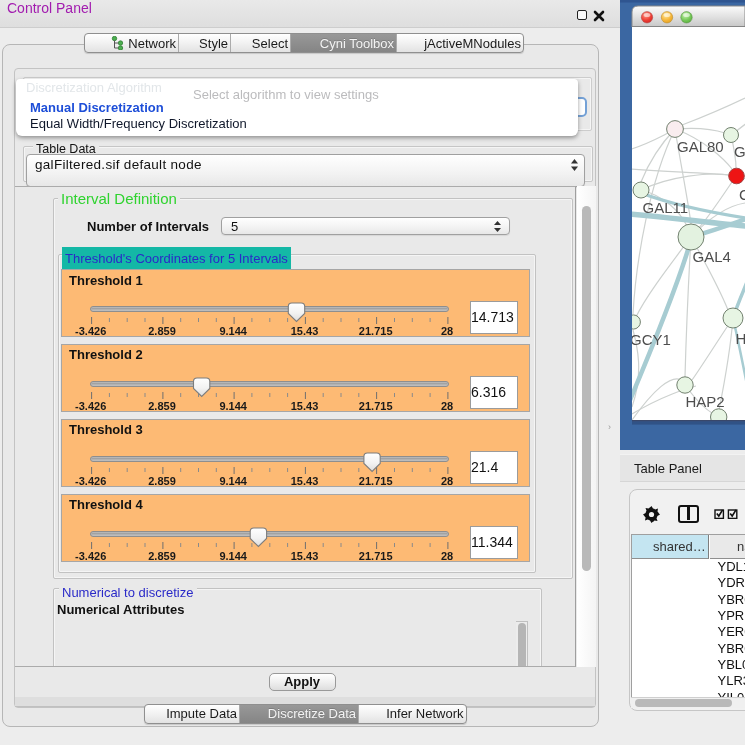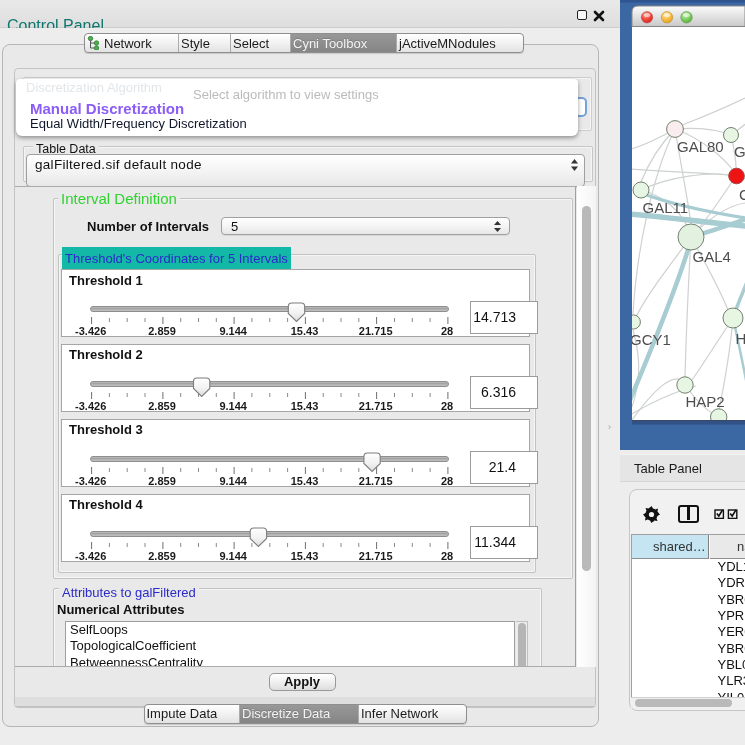--- a/index.html
+++ b/index.html
@@ -3,34 +3,34 @@
 <meta charset="utf-8">
 <style>
 *{margin:0;padding:0;box-sizing:border-box}
 html,body{width:745px;height:745px;overflow:hidden}
 body{position:relative;font-family:"Liberation Sans",sans-serif;background:#ededed;font-size:13px;color:#111}
 .ab{position:absolute}
 .combo{position:absolute;border:1px solid #a0a0a0;border-radius:4px;background:linear-gradient(#ffffff,#f2f2f2 60%,#e7e7e7);box-shadow:0 1px 1px rgba(0,0,0,0.08)}
 .gbox{position:absolute;border:1px solid #c2c2c2;border-radius:2px;box-shadow:inset 0 0 0 1px rgba(255,255,255,0.55)}
 .glab{position:absolute;background:#e9e9e9;padding:4px 3px;font-weight:normal;font-size:12.5px;white-space:nowrap}
 .tseg{position:absolute;height:20px;display:flex;border:1px solid #8f8f8f;border-radius:4px;background:linear-gradient(#ffffff,#f0f0f0 55%,#e2e2e2);box-shadow:0 1px 1px rgba(0,0,0,0.15);overflow:hidden}
-.tseg .seg{display:flex;align-items:center;justify-content:flex-start;font-size:13px;color:#1a1a1a;border-right:1px solid #ababab;padding:0 2px}
+.tseg .seg{display:flex;align-items:center;justify-content:flex-end;font-size:13px;color:#1a1a1a;border-right:1px solid #ababab;padding:0 2px}
 .tseg .seg:last-child{border-right:none}
 .tseg .sel{background:linear-gradient(#989898,#858585);color:#f3f3f3;text-shadow:0 -1px 0 rgba(0,0,0,0.15)}
-.tpanel{position:absolute;left:46px;width:469px;height:68px;background:#ffffff;border:1px solid #a6a6a6}
+.tpanel{position:absolute;left:46px;width:469px;height:68px;background:#fdba74;border:1px solid #a6a6a6}
 .tlab{position:absolute;left:7px;top:2.5px;font-weight:bold;font-size:13px}
-.vbox{position:absolute;left:408px;top:31px;width:68px;height:33px;background:#fff;border:1px solid #9b9b9b;font-size:14px;text-align:right;padding:7px 21px 0 0}
+.vbox{position:absolute;left:408px;top:31px;width:48px;height:33px;background:#fff;border:1px solid #9b9b9b;font-size:14px;text-align:right;padding:7px 21px 0 0}
 .ticklab{position:absolute;font-size:11px;font-weight:bold;transform:translateX(-50%);top:55px;color:#1a1a1a}
 .row{height:16.3px;display:flex;align-items:center}
 </style>
 </head>
 <body>
 
 <div class="ab" style="left:0;top:0;width:620px;height:28px;background:linear-gradient(#e9e9e9,#dedede);border-bottom:1px solid #cdcdcd"></div>
-<div class="ab" style="left:7px;top:17px;font-size:16px;color:#0f766e">Control Panel</div>
+<div class="ab" style="left:7px;top:0;font-size:14px;color:#a21caf">Control Panel</div>
 <div class="ab" style="left:577px;top:10px;width:10px;height:10px;border:1.6px solid #222;border-radius:2px;background:#f8f8f8"></div>
 <svg class="ab" style="left:593px;top:10px" width="12" height="12" viewBox="0 0 12 12">
     <path d="M2 2 L10 10 M10 2 L2 10" stroke="#111" stroke-width="2.6" stroke-linecap="round"></path>
   </svg>
 
 <div class="ab" style="left:0;top:28px;width:620px;height:717px;background:#ededed"></div>
 
 <div class="ab" style="left:2px;top:44px;width:597px;height:683px;background:#e9e9e9;border:1px solid #b6b6b6;border-radius:8px"></div>
 
 <div class="ab" style="left:14px;top:68px;width:582px;height:640px;background:#e9e9e9;border:1px solid #c3c3c3;border-radius:4px"></div>
@@ -250,25 +250,22 @@
     <div class="ticklab" style="left:28.7px">-3.426</div>
       <div class="ticklab" style="left:100.0px">2.859</div>
       <div class="ticklab" style="left:171.2px">9.144</div>
       <div class="ticklab" style="left:242.5px">15.43</div>
       <div class="ticklab" style="left:313.7px">21.715</div>
       <div class="ticklab" style="left:385.0px">28</div>
     <div class="vbox">11.344</div>
   </div>
 
   <div class="gbox" style="left:37.6px;top:401px;width:489px;height:120px;border-color:#c2c2c2"></div>
-  <div class="glab" style="left:44px;top:394px;background:#e9e9e9;color:#2a2ac8;font-size:13px">Attributes to galFiltered</div>
+  <div class="glab" style="left:44px;top:394px;background:#e9e9e9;color:#2a2ac8;font-size:13px">Numerical to discretize</div>
   <div class="ab" style="left:42px;top:415px;font-weight:bold;font-size:13px">Numerical Attributes</div>
-  <div class="ab" style="left:50px;top:433.5px;width:450px;height:48px;background:#fff;border:1px solid #9e9e9e">
-    <div style="padding:0.5px 0 0 4px;font-size:13px;line-height:16.4px">SelfLoops<br>TopologicalCoefficient<br>BetweennessCentrality</div>
-  </div>
   <div class="ab" style="left:501px;top:433.5px;width:12px;height:48px;background:#ececec;border:1px solid #c0c0c0;border-left:none">
     <div class="ab" style="left:1.5px;top:1.5px;width:8px;height:60px;background:#b5b5b5;border-radius:4px"></div>
   </div>
 </div>
 
 <div class="ab" style="left:576.5px;top:186px;width:19px;height:481px;background:linear-gradient(90deg,#ffffff,#f4f4f4)"></div>
 <div class="ab" style="left:582px;top:206px;width:9px;height:365px;background:#b9b9b9;border-radius:5px"></div>
 
 <div class="ab" style="left:268.5px;top:673px;width:67px;height:17.5px;border:1px solid #999;border-radius:5px;background:linear-gradient(#ffffff,#eeeeee 55%,#dddddd);text-align:center;font-size:13px;font-weight:bold;padding-top:0px">Apply</div>
 
@@ -425,14 +422,14 @@
       <div class="row">YIL0</div>
   </div>
 </div>
 
 <div class="ab" style="left:631px;top:697px;width:114px;height:11px;background:#f0f0f0;border-top:1px solid #cfcfcf"></div>
 <div class="ab" style="left:635px;top:699px;width:97px;height:7.5px;background:#b9b9b9;border-radius:4px"></div>
 
 <div class="ab" style="left:15.5px;top:79px;width:562.5px;height:56.5px;background:#fff;border-radius:4px 4px 6px 6px;box-shadow:0 2px 4px rgba(60,60,60,0.5)"></div>
 <div class="ab" style="left:26px;top:80px;font-size:13px;font-weight:normal;color:#e2e6e9">Discretization Algorithm</div>
 <div class="ab" style="left:193px;top:86.5px;font-size:13px;font-weight:normal;color:#bbbbbd">Select algorithm to view settings</div>
-<div class="ab" style="left:30px;top:100px;font-size:15px;font-weight:bold;color:#8b5cf6">Manual Discretization</div>
+<div class="ab" style="left:30px;top:100px;font-size:13px;font-weight:bold;color:#1d4ed8">Manual Discretization</div>
 <div class="ab" style="left:30px;top:116px;font-size:13px;color:#0f172a">Equal Width/Frequency Discretization</div>
 
 </body></html>

